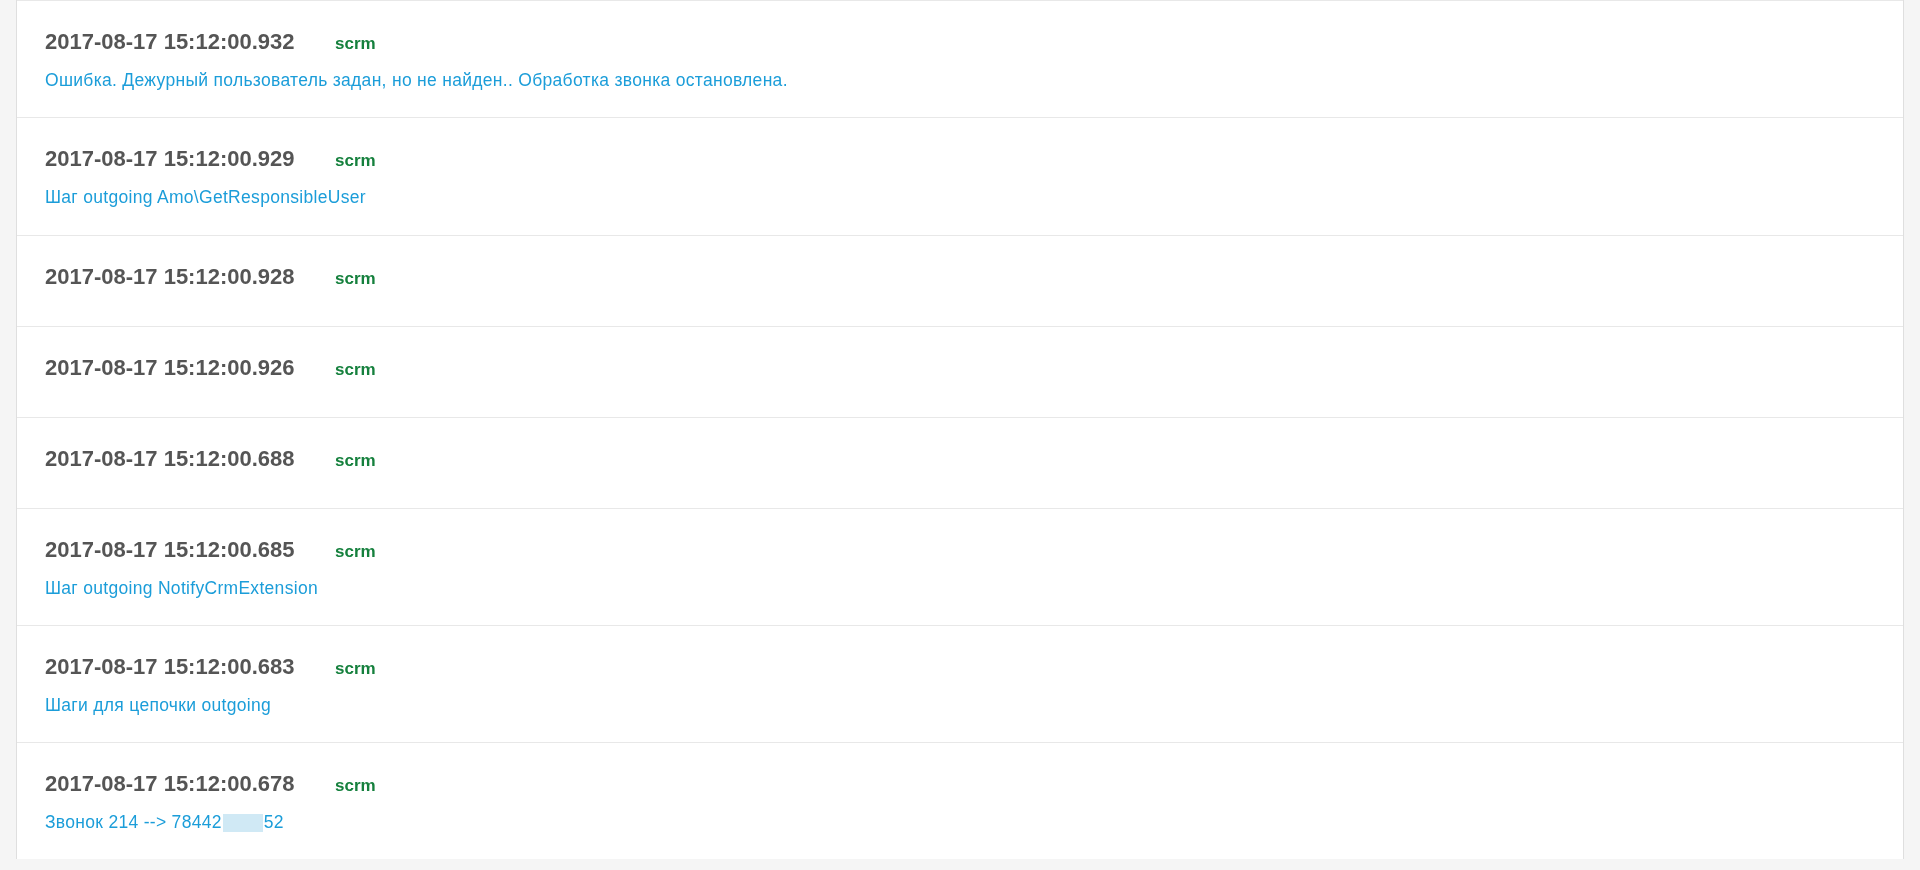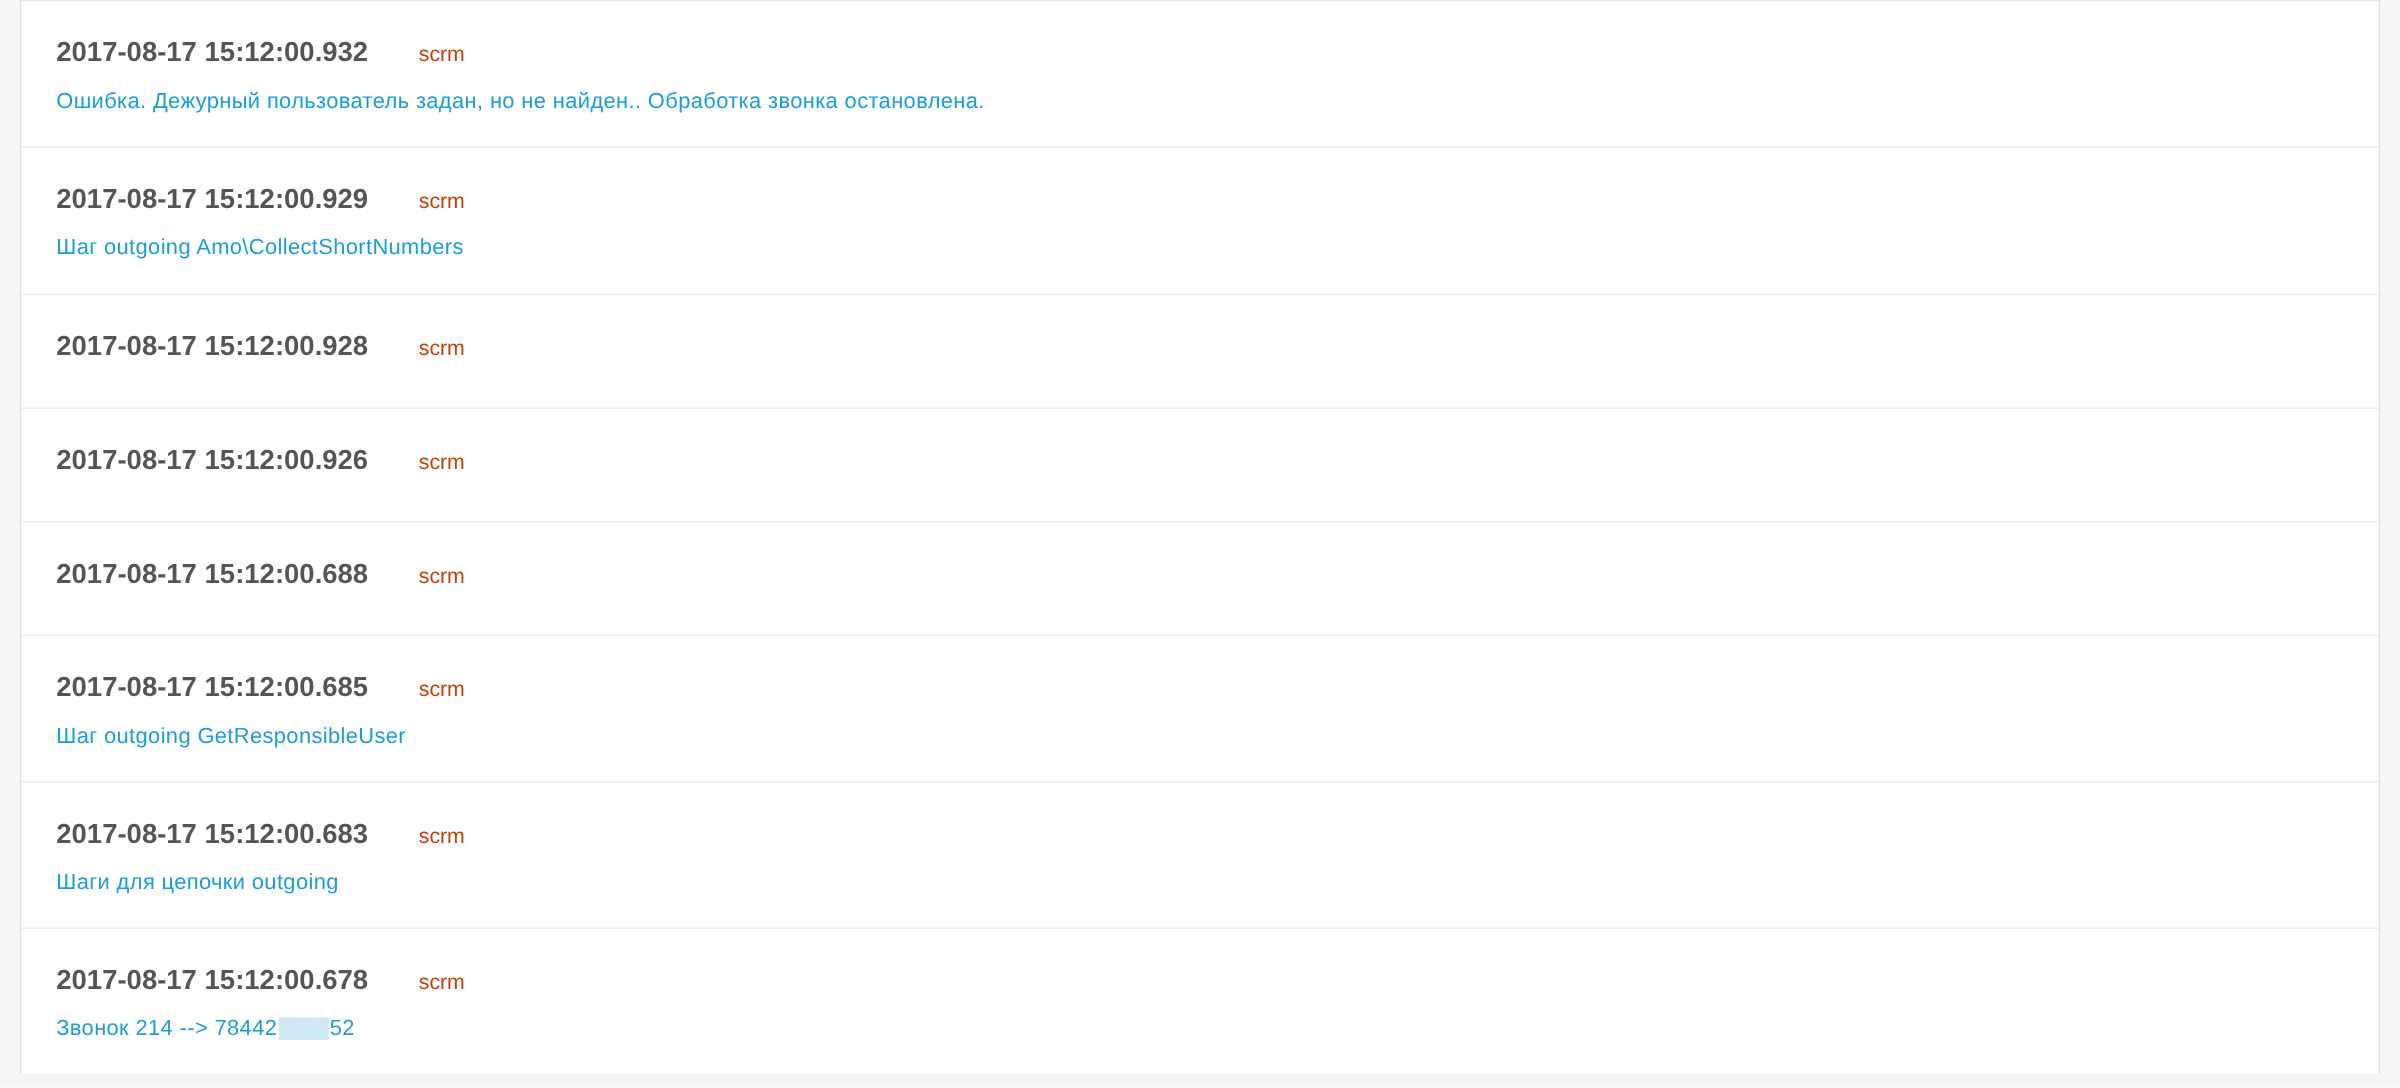--- a/index.html
+++ b/index.html
@@ -31,23 +31,23 @@
       align-items: baseline;
       margin-bottom: 12px;
     }
     .timestamp {
       font-weight: 600;
       color: #555555;
       font-size: 22px;
       width: 290px;
     }
     .source {
-      color: #c2410c;
+      color: #15803d;
       font-size: 17px;
-      font-weight: 400;
+      font-weight: 700;
     }
     .message {
       color: #1b9dd9;
       font-family: Liberation Sans, sans-serif;
       font-size: 17.5px;
       letter-spacing: 0.3px;
       line-height: 1.5;
     }
     .redact {
       background: #d0e9f5;
@@ -70,21 +70,21 @@
         <span class="timestamp">2017-08-17 15:12:00.932</span>
         <span class="source">scrm</span>
       </div>
       <div class="message"><span>Ошибка. Дежурный пользователь задан, но не найден.. Обработка звонка остановлена.</span></div>
     </div>
     <div class="log-entry">
       <div class="log-header">
         <span class="timestamp">2017-08-17 15:12:00.929</span>
         <span class="source">scrm</span>
       </div>
-      <div class="message"><span>Шаг outgoing Amo\CollectShortNumbers</span></div>
+      <div class="message"><span>Шаг outgoing Amo\GetResponsibleUser</span></div>
     </div>
     <div class="log-entry">
       <div class="log-header">
         <span class="timestamp">2017-08-17 15:12:00.928</span>
         <span class="source">scrm</span>
       </div>
     </div>
     <div class="log-entry">
       <div class="log-header">
         <span class="timestamp">2017-08-17 15:12:00.926</span>
@@ -95,21 +95,21 @@
       <div class="log-header">
         <span class="timestamp">2017-08-17 15:12:00.688</span>
         <span class="source">scrm</span>
       </div>
     </div>
     <div class="log-entry">
       <div class="log-header">
         <span class="timestamp">2017-08-17 15:12:00.685</span>
         <span class="source">scrm</span>
       </div>
-      <div class="message"><span>Шаг outgoing GetResponsibleUser</span></div>
+      <div class="message"><span>Шаг outgoing NotifyCrmExtension</span></div>
     </div>
     <div class="log-entry">
       <div class="log-header">
         <span class="timestamp">2017-08-17 15:12:00.683</span>
         <span class="source">scrm</span>
       </div>
       <div class="message"><span>Шаги для цепочки outgoing</span></div>
     </div>
     <div class="log-entry">
       <div class="log-header">

